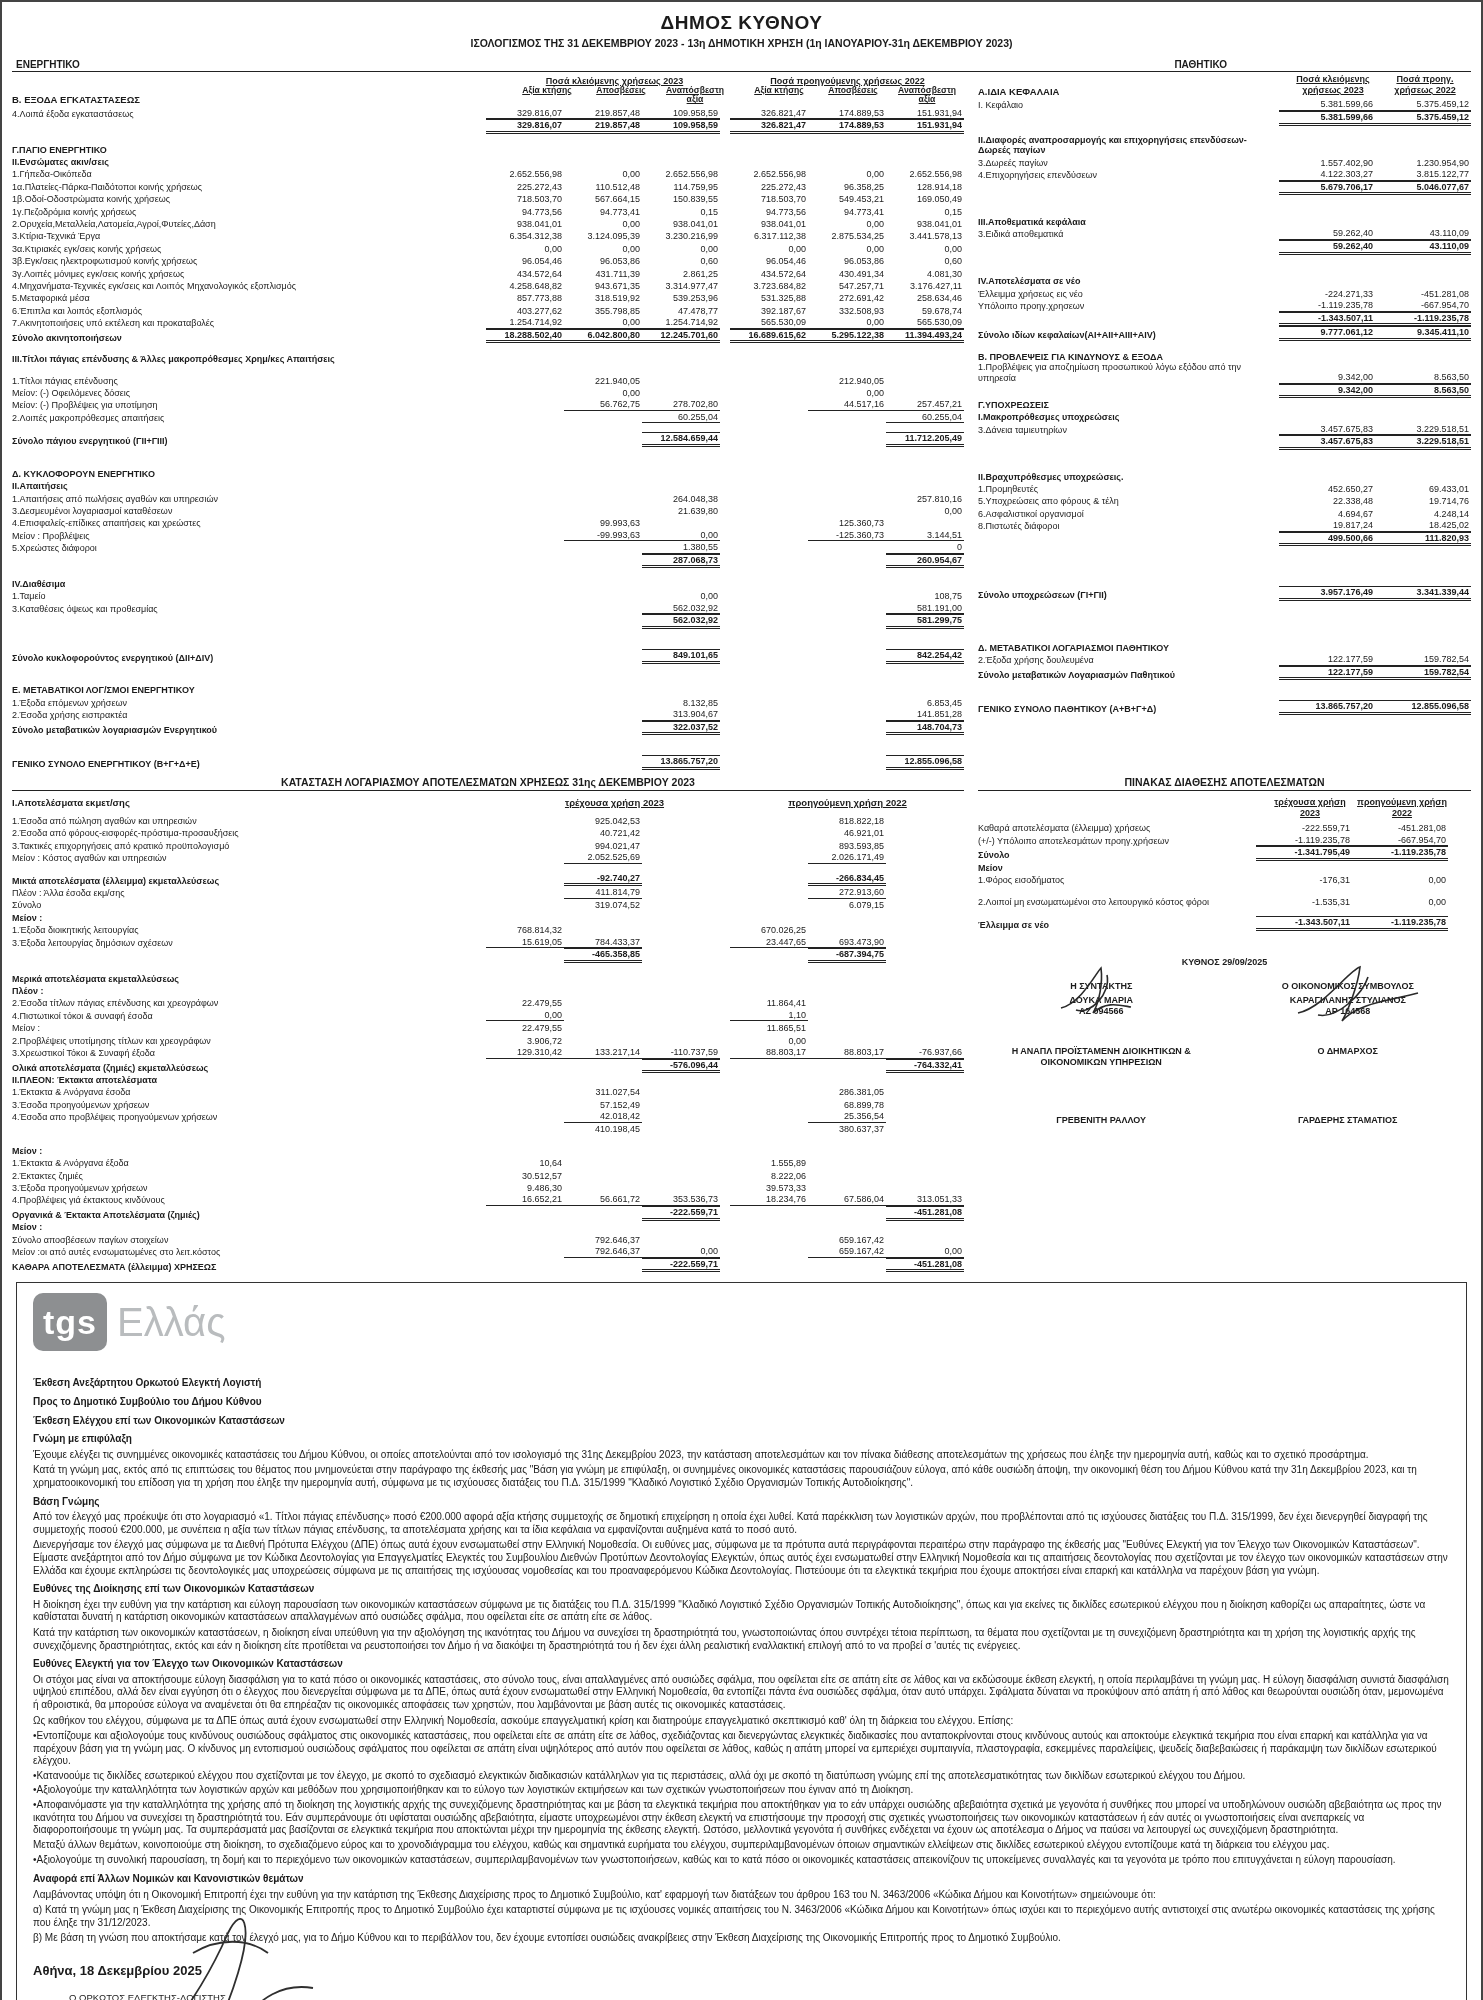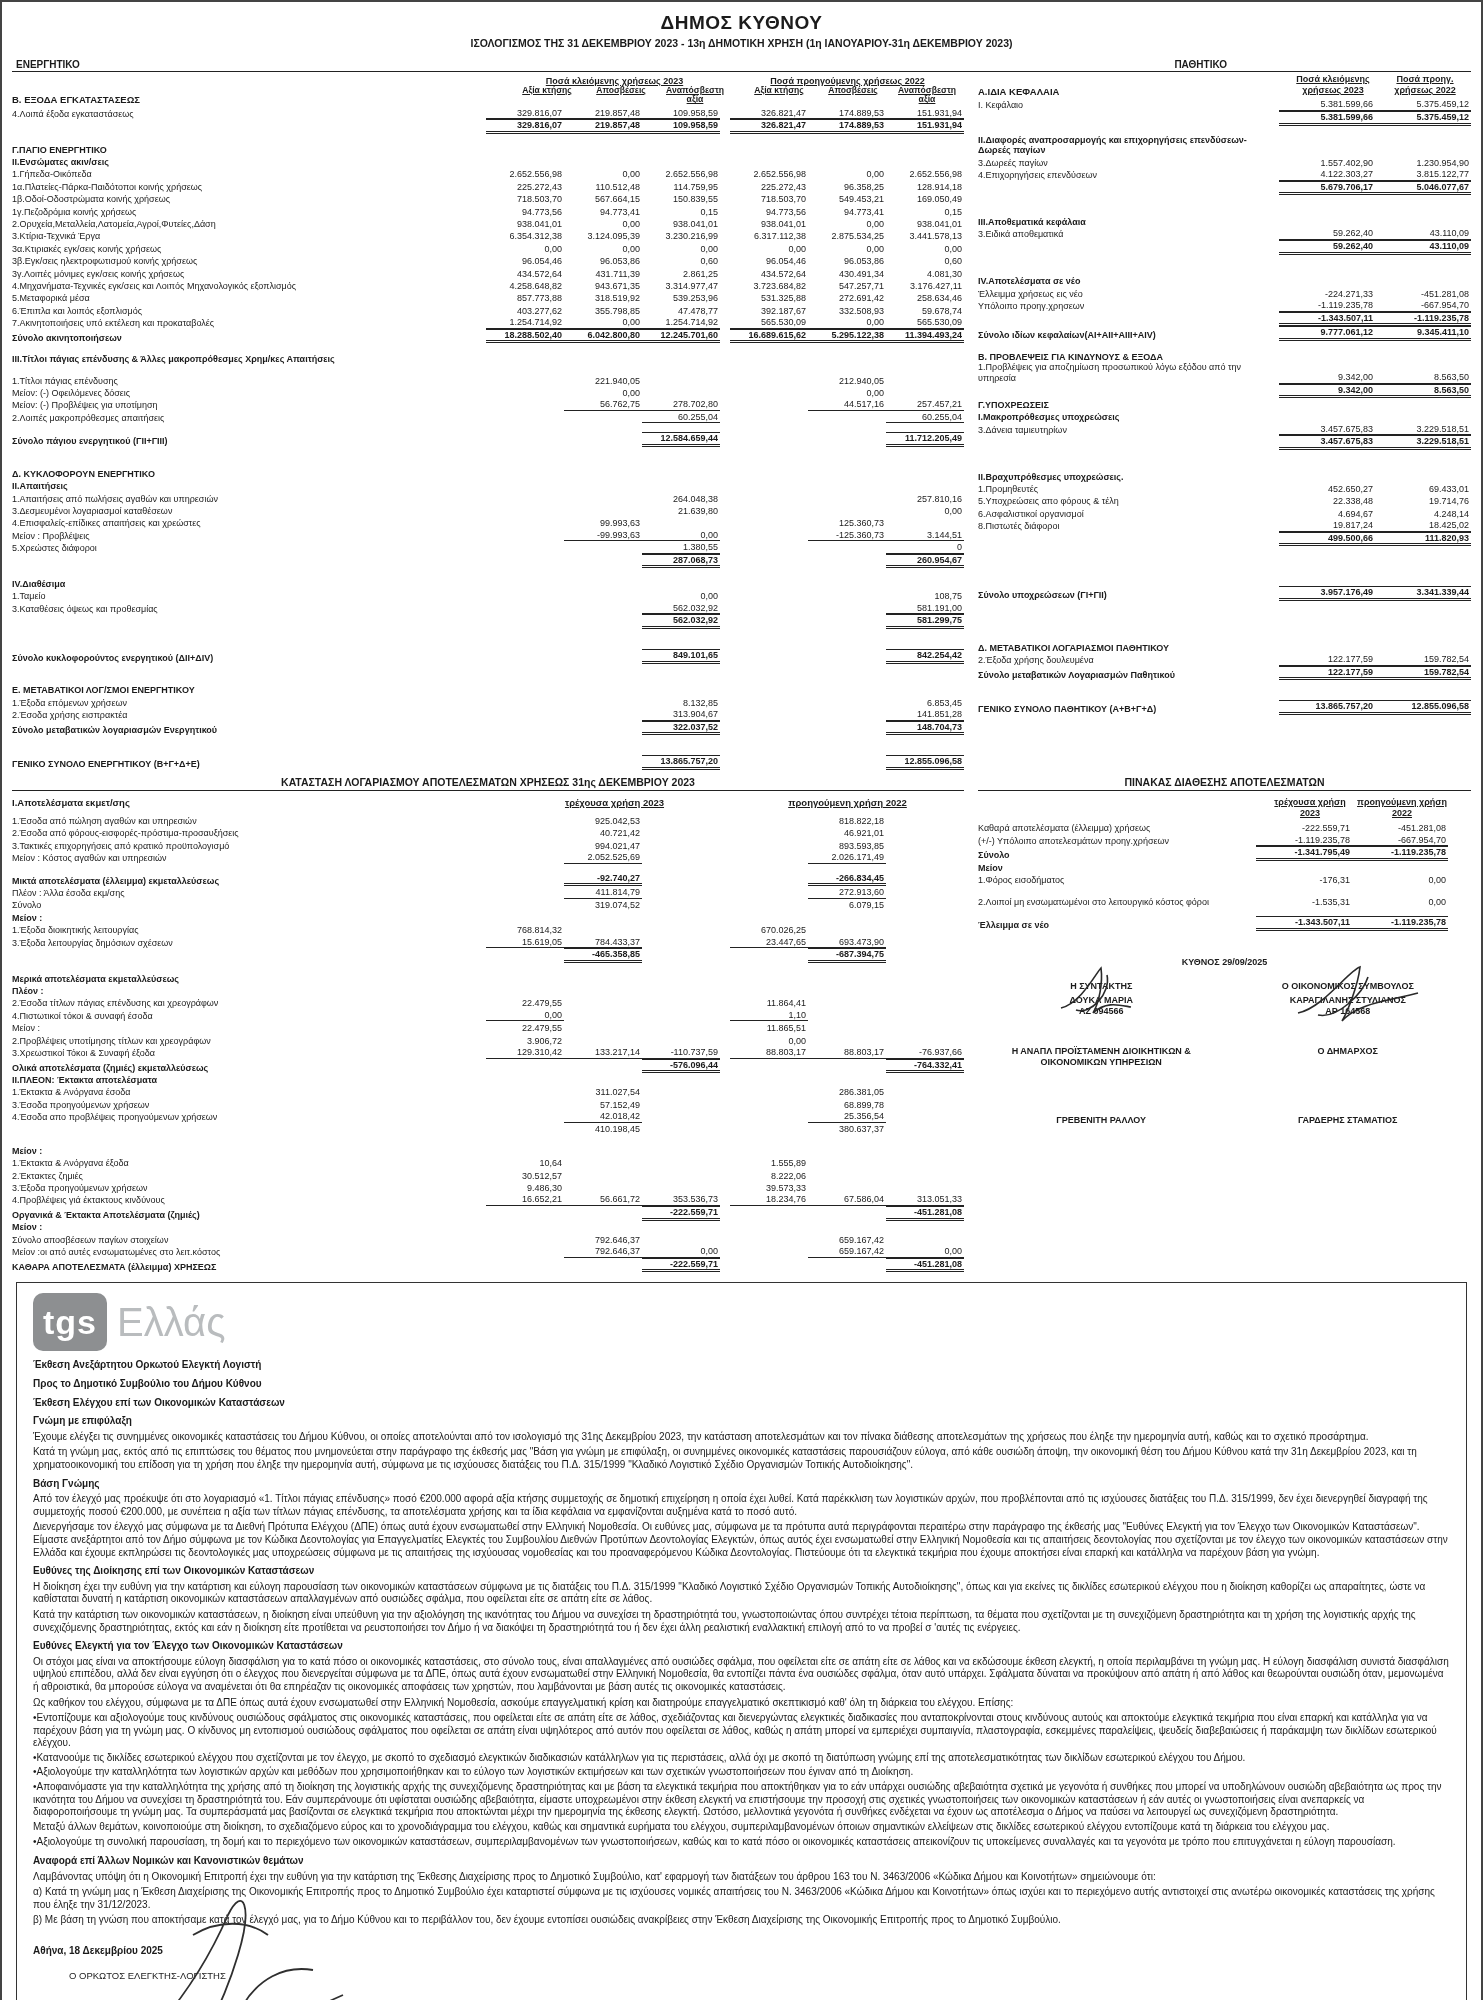--- a/index.html
+++ b/index.html
@@ -56,28 +56,28 @@
   .sig-col{flex:1;position:relative;}
   .sig-role{margin-bottom:2px;}
   .sig-name{margin-top:4px;}
   .sig-id{margin-top:1px;}
   .sig-svg{position:absolute;left:50%;top:-18px;transform:translateX(-50%);pointer-events:none;}
   .sig-row2{display:flex;margin-top:30px;}
   .sig-row3{display:flex;margin-top:40px;margin-bottom:10px;}
   .sig-col .two-line{line-height:1.3;}
   
   .audit{border:1.5px solid #333;margin:10px 4px 6px 4px;padding:10px 16px 14px 16px;position:relative;}
-  .tgs-row{display:flex;align-items:center;gap:10px;margin-bottom:8px;}
+  .tgs-row{display:flex;align-items:center;gap:10px;margin-bottom:26px;}
   .tgs-badge{width:74px;height:58px;background:#8d8f91;border-radius:10px;color:#fff;font-size:34px;font-weight:bold;display:flex;align-items:center;justify-content:center;letter-spacing:1px;}
   .tgs-suffix{font-size:40px;color:#b9bcbe;font-weight:400;}
   .para{font-size:10px;line-height:1.26;margin:0 0 3px 0;text-align:left;}
   .para.bold{font-weight:bold;margin-top:6px;}
   .para.bullet{margin-bottom:2px;}
   .audit-footer{margin-top:18px;position:relative;height:230px;}
-  .af-date{font-size:10px;font-weight:bold;}
+  .af-date{font-size:13px;font-weight:bold;}
   .af-role{font-size:9.5px;font-weight:normal;margin-top:14px;margin-left:36px;}
   .af-reg{font-size:9.5px;font-weight:bold;margin-top:16px;}
   .big-sig{position:absolute;left:10px;top:-70px;pointer-events:none;}
 </style>
 </head>
 <body>
 
 <div class="page">
 
   <div class="doc-title">ΔΗΜΟΣ ΚΥΘΝΟΥ</div>

